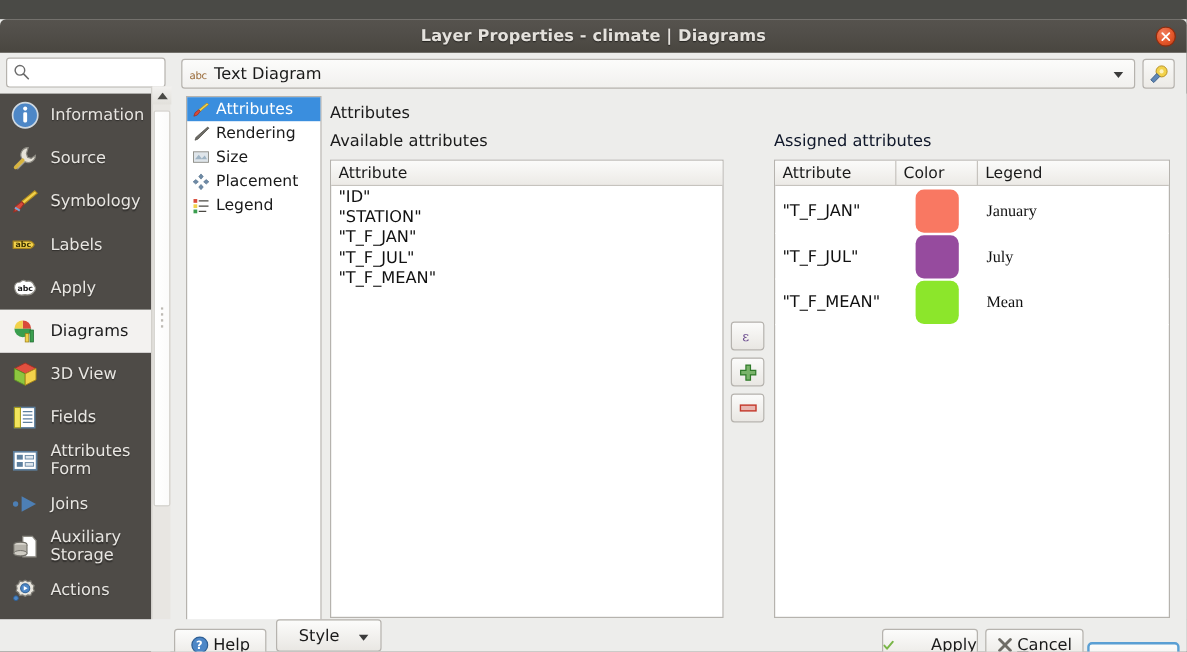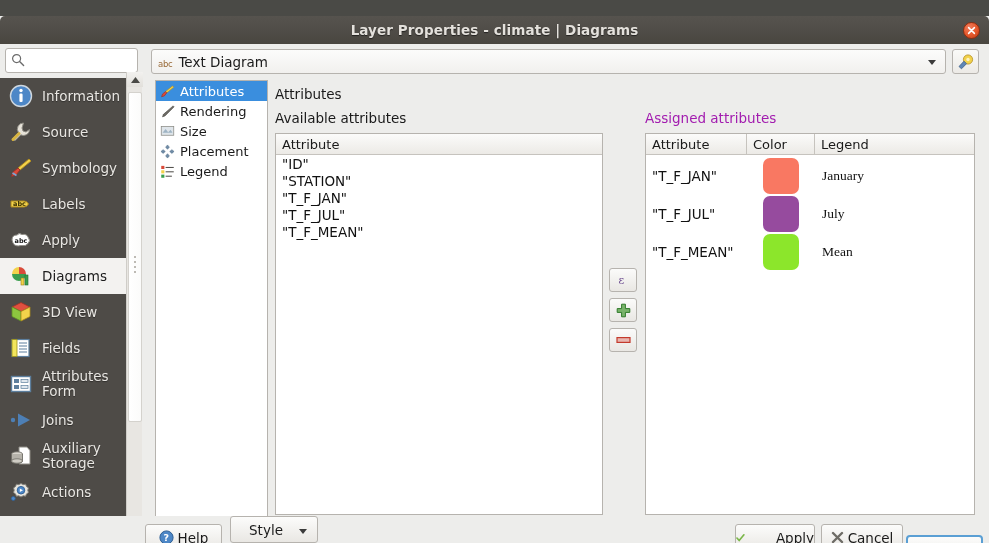--- a/index.html
+++ b/index.html
@@ -199,21 +199,21 @@
   #h-attributes {
     position: absolute; left: 132px; top: 8px;
     font-size: 13.5px; color: #1a1a1a;
   }
   #h-available {
     position: absolute; left: 132px; top: 32px;
     font-size: 13.5px; color: #1a1a1a;
   }
   #h-assigned {
     position: absolute; left: 502px; top: 32px;
-    font-size: 13.5px; color: #a21caf;
+    font-size: 13.5px; color: #0f172a;
   }
 
   
   #avail-box {
     position: absolute; left: 132px; top: 55px;
     width: 328px; height: 382px;
     background: #ffffff;
     border: 1px solid #b6b3ae;
   }
   .tbl-head {

